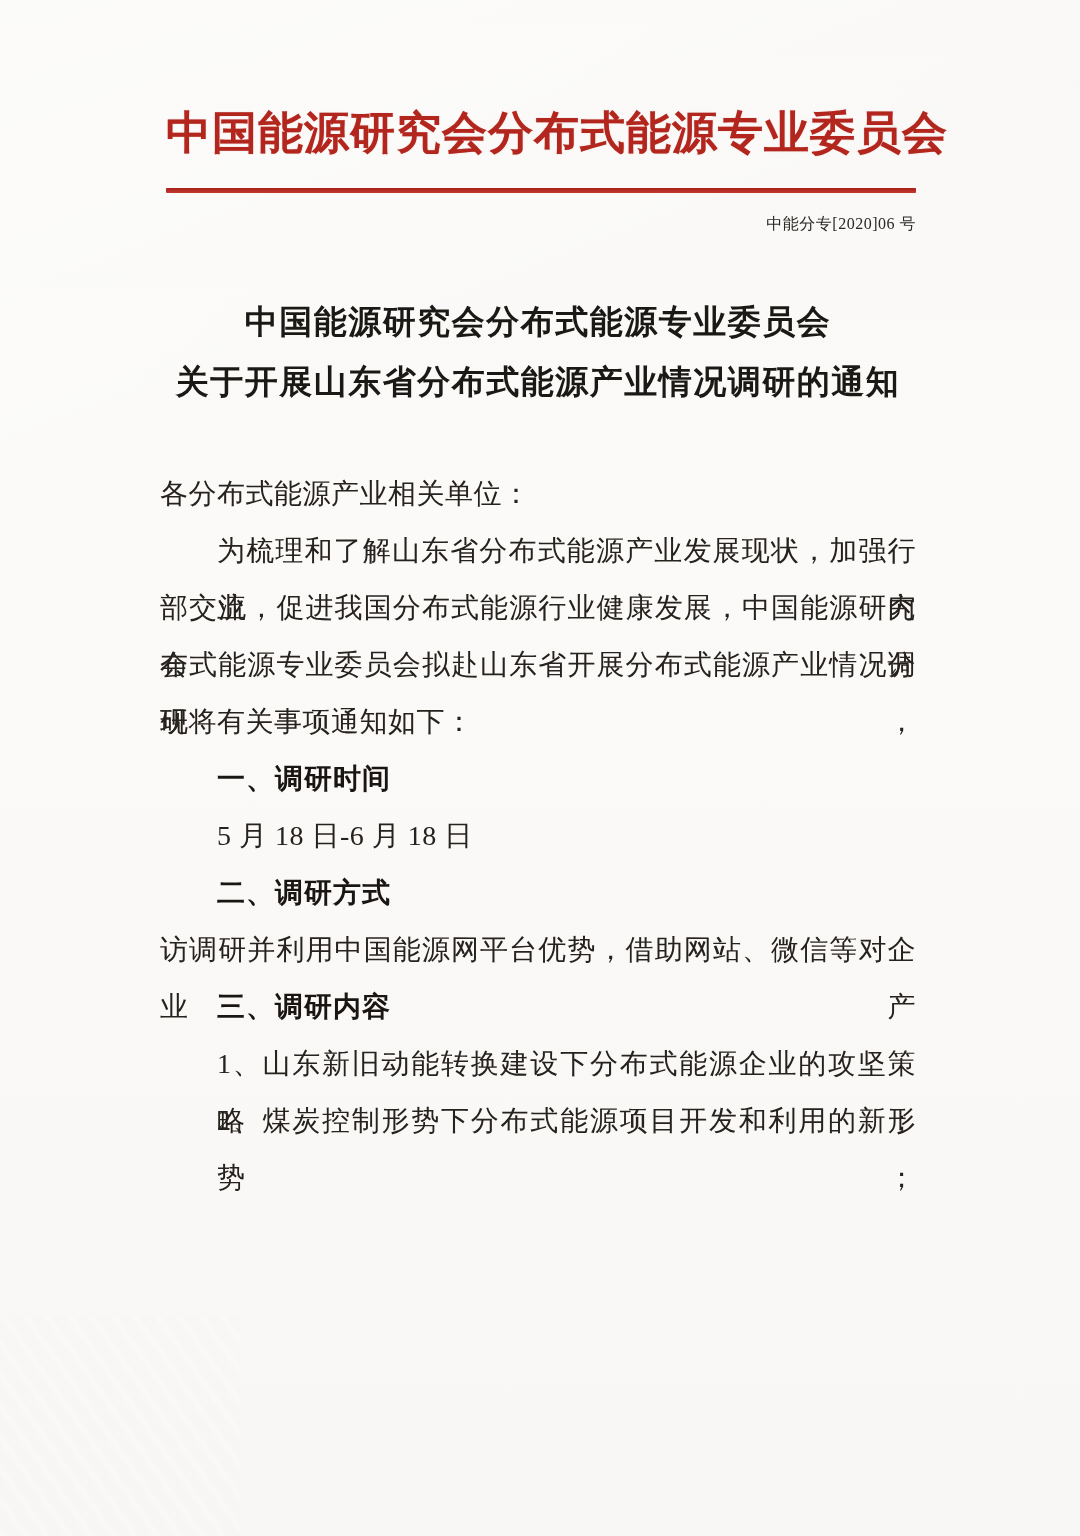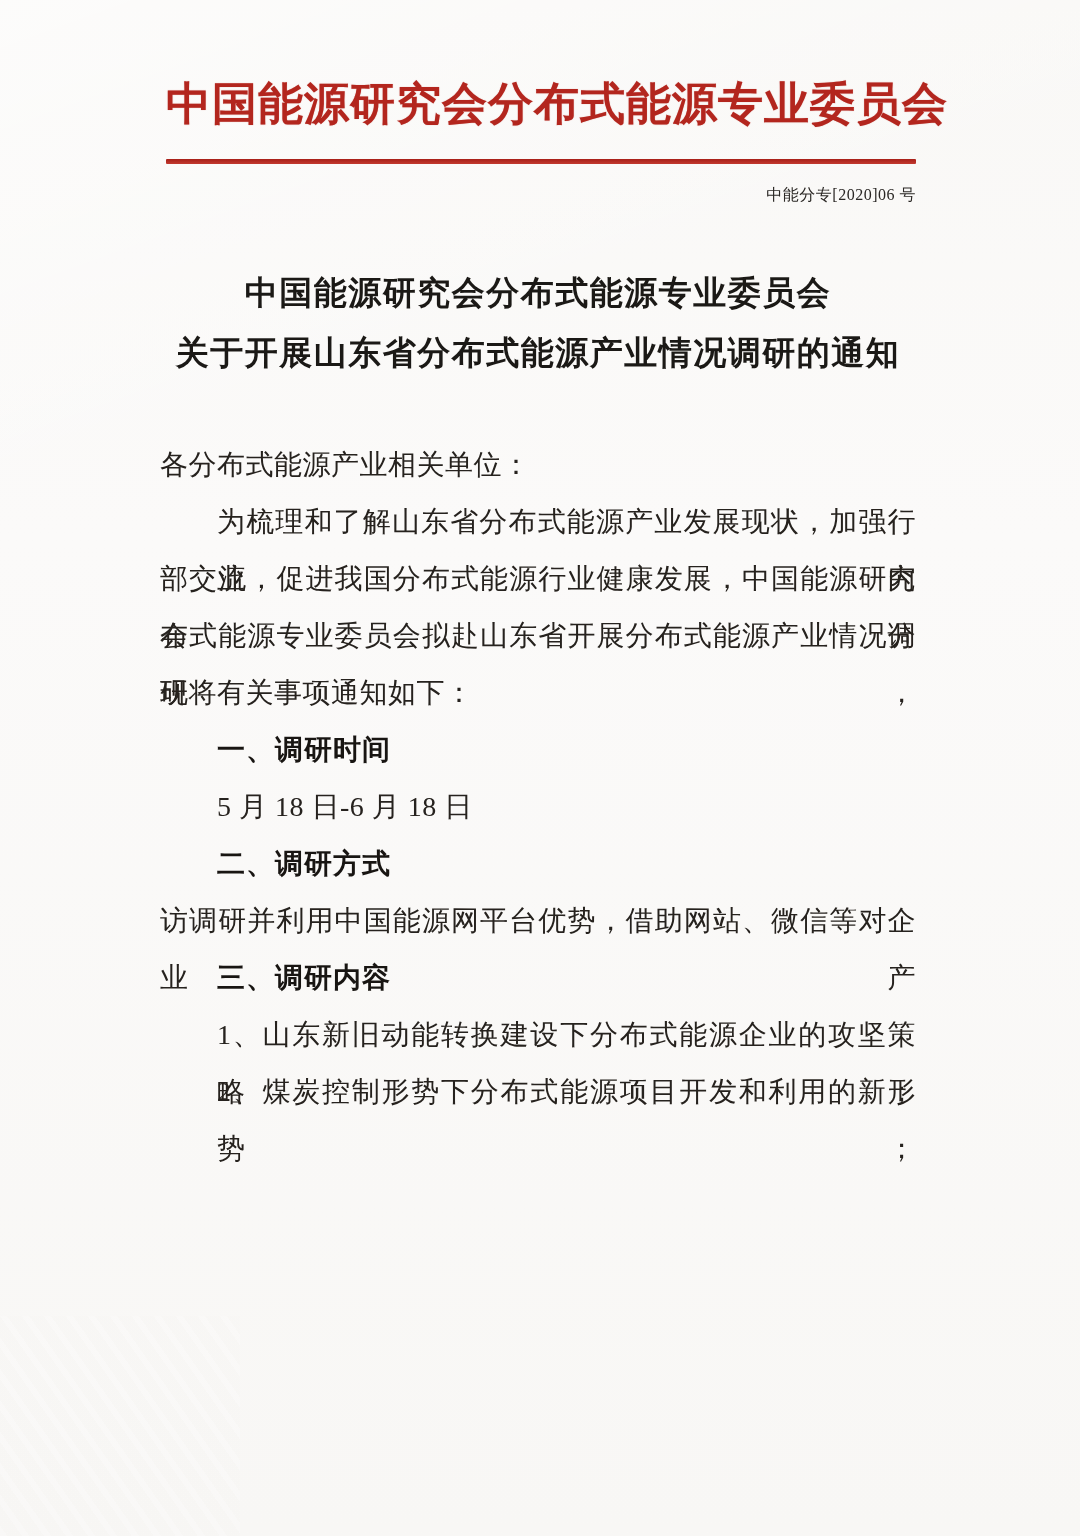--- a/index.html
+++ b/index.html
@@ -11,21 +11,21 @@
     background: #f2f1ef;
   }
   .page {
     position: relative;
     width: 1080px;
     height: 1536px;
     background:
       linear-gradient(160deg, rgba(255,255,255,.55) 0%, rgba(255,255,255,0) 28%),
       linear-gradient(180deg, #f9f8f6 0%, #fbfaf9 35%, #f8f7f5 100%);
     box-sizing: border-box;
-    padding: 79px 164px 0 160px;
+    padding: 108px 164px 0 160px;
     font-family: "Liberation Serif", "DejaVu Serif", serif;
     color: #211e1b;
   }
   
   .page::after {
     content: "";
     position: absolute;
     left: 0; bottom: 0;
     width: 240px; height: 220px;
     background: repeating-linear-gradient(55deg,

